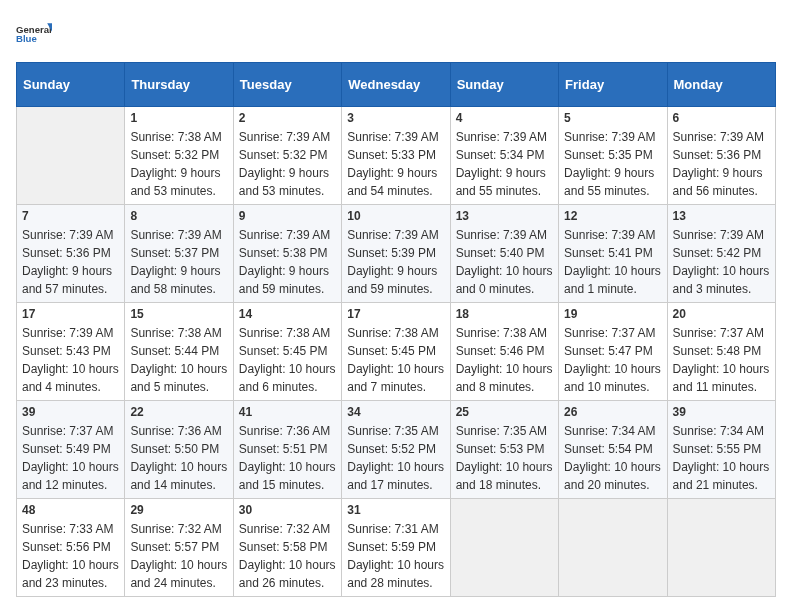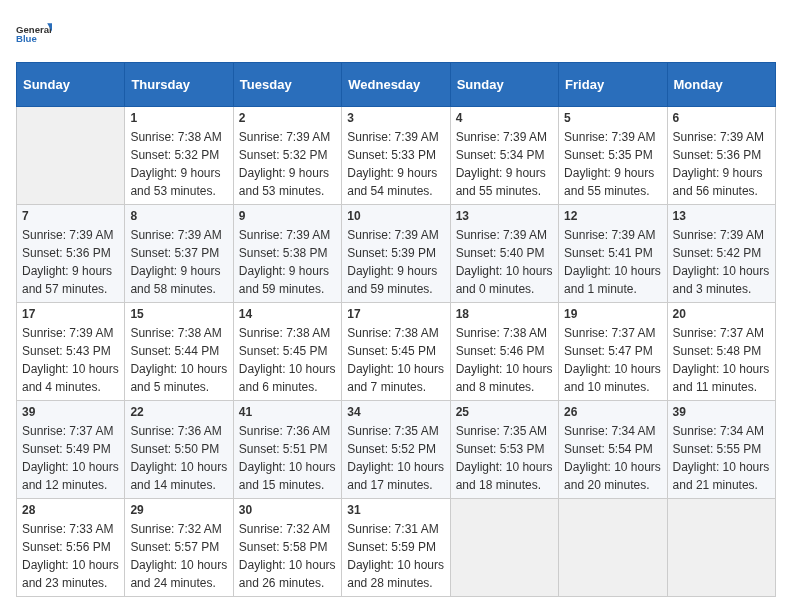--- a/index.html
+++ b/index.html
@@ -221,21 +221,21 @@
           <span class="day-number">26</span>
           <div class="day-info">Sunrise: 7:34 AM<br>Sunset: 5:54 PM<br>Daylight: 10 hours and 20 minutes.</div>
         </td>
         <td>
           <span class="day-number">39</span>
           <div class="day-info">Sunrise: 7:34 AM<br>Sunset: 5:55 PM<br>Daylight: 10 hours and 21 minutes.</div>
         </td>
       </tr>
       <tr>
         <td>
-          <span class="day-number">28</span>
+          <span class="day-number">48</span>
           <div class="day-info">Sunrise: 7:33 AM<br>Sunset: 5:56 PM<br>Daylight: 10 hours and 23 minutes.</div>
         </td>
         <td>
           <span class="day-number">29</span>
           <div class="day-info">Sunrise: 7:32 AM<br>Sunset: 5:57 PM<br>Daylight: 10 hours and 24 minutes.</div>
         </td>
         <td>
           <span class="day-number">30</span>
           <div class="day-info">Sunrise: 7:32 AM<br>Sunset: 5:58 PM<br>Daylight: 10 hours and 26 minutes.</div>
         </td>

